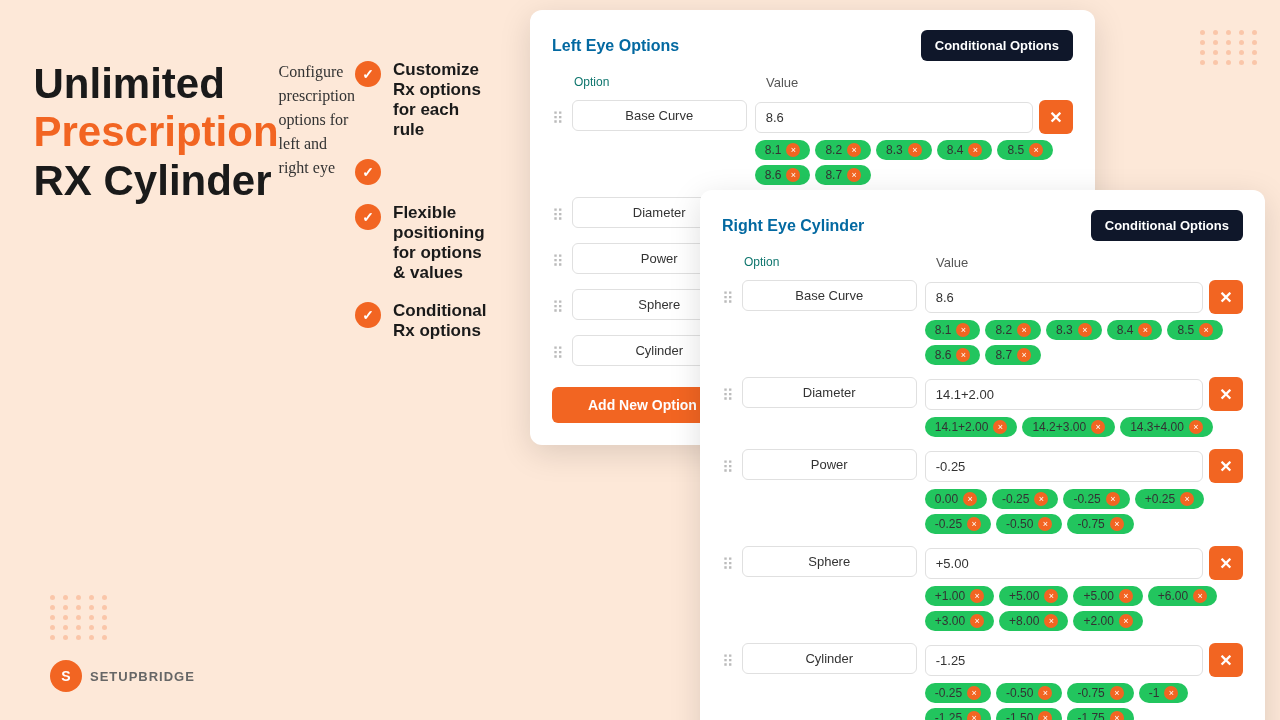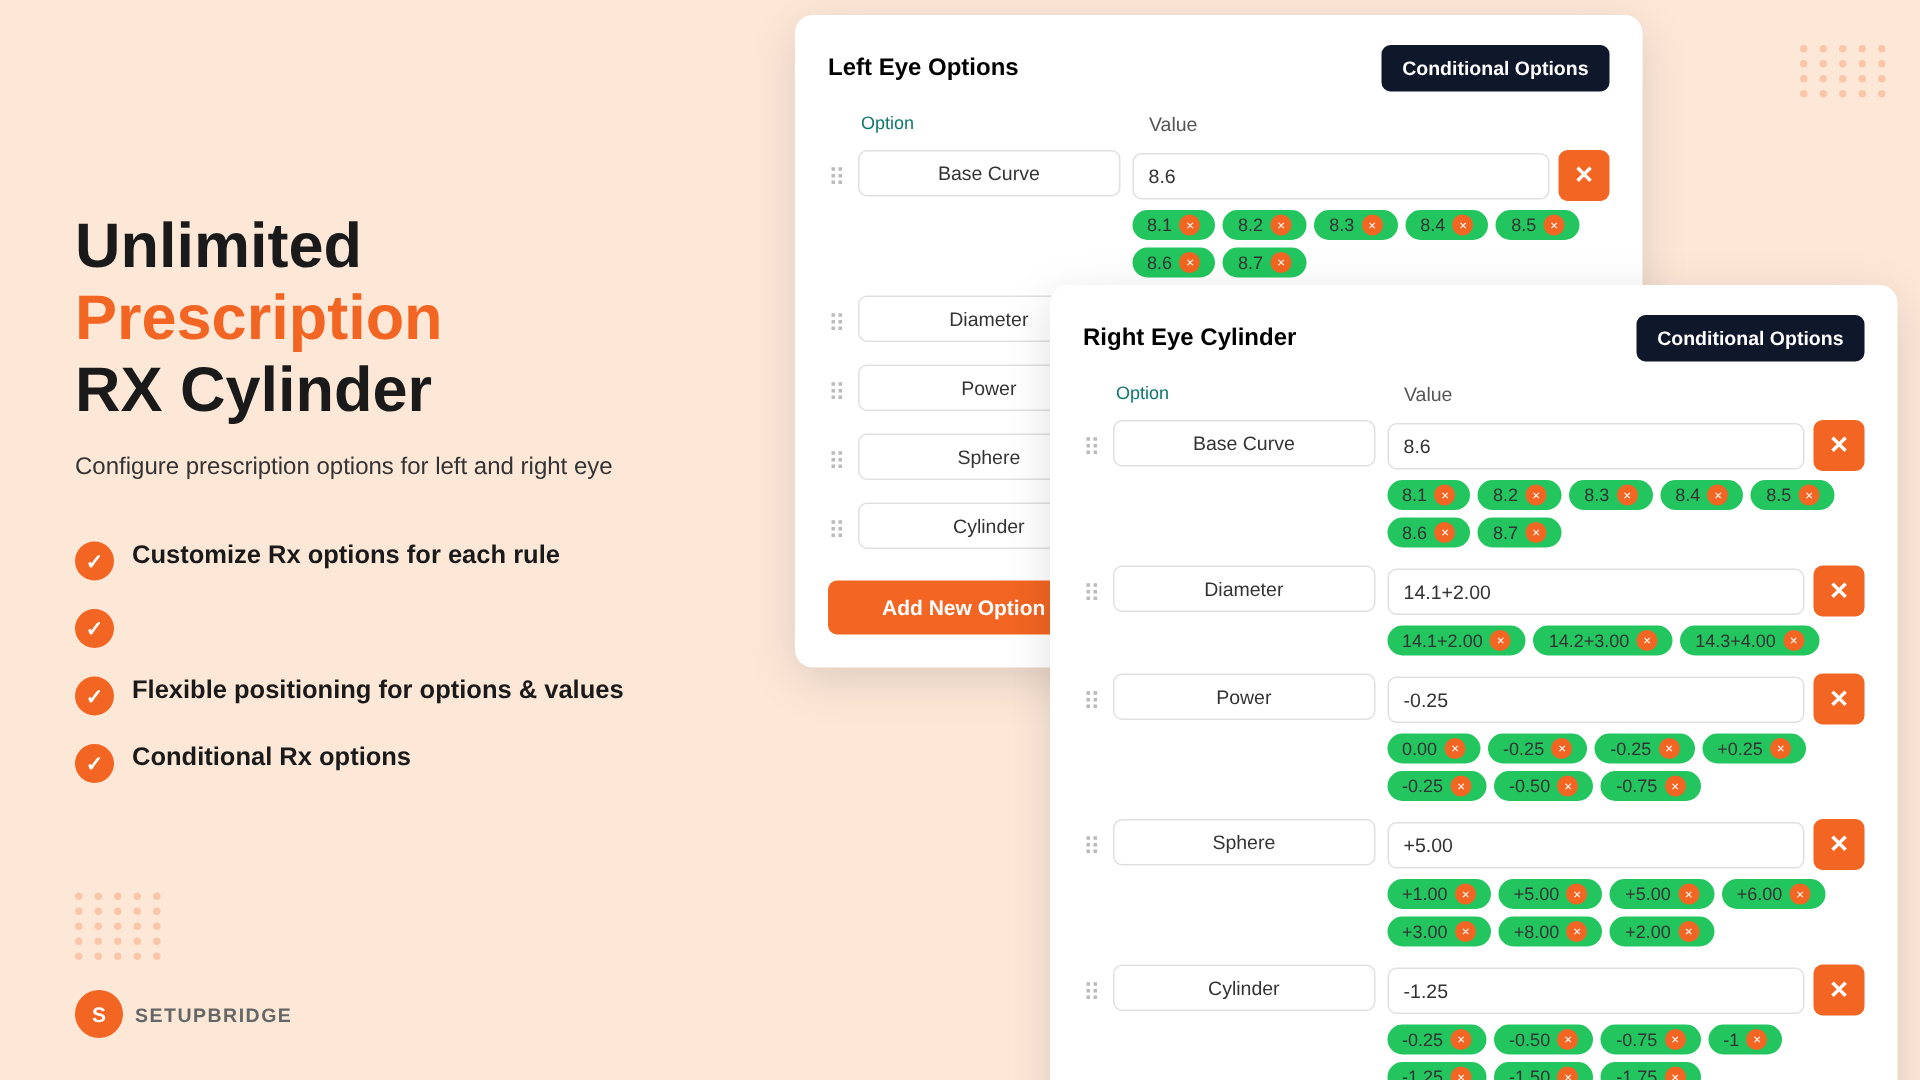--- a/index.html
+++ b/index.html
@@ -13,36 +13,37 @@
     }
 
     
     .left-panel {
       position: absolute;
       left: 0; top: 0;
       width: 520px;
       height: 720px;
       padding: 60px 50px;
       display: flex;
-      flex-direction: column;
+      flex-direction: row;
       justify-content: center;
     }
     .hero-title {
       font-size: 42px;
       font-weight: 900;
       color: #1a1a1a;
       line-height: 1.15;
       margin-bottom: 16px;
     }
     .hero-title .orange { color: #f26522; }
     .hero-subtitle {
       font-size: 16px;
       color: #333;
       margin-bottom: 36px;
       line-height: 1.5;
+      font-family: Liberation Serif, serif;
     }
     .features {
       list-style: none;
       margin-bottom: 40px;
     }
     .features li {
       display: flex;
       align-items: flex-start;
       gap: 12px;
       font-size: 17px;
@@ -140,21 +141,21 @@
 
     .card-header {
       display: flex;
       justify-content: space-between;
       align-items: center;
       margin-bottom: 14px;
     }
     .card-title {
       font-size: 16px;
       font-weight: 700;
-      color: #000000;
+      color: #0369a1;
     }
     .btn-conditional {
       background: #0f172a;
       color: white;
       border: none;
       border-radius: 6px;
       padding: 8px 14px;
       font-size: 13px;
       font-weight: 600;
       cursor: pointer;

